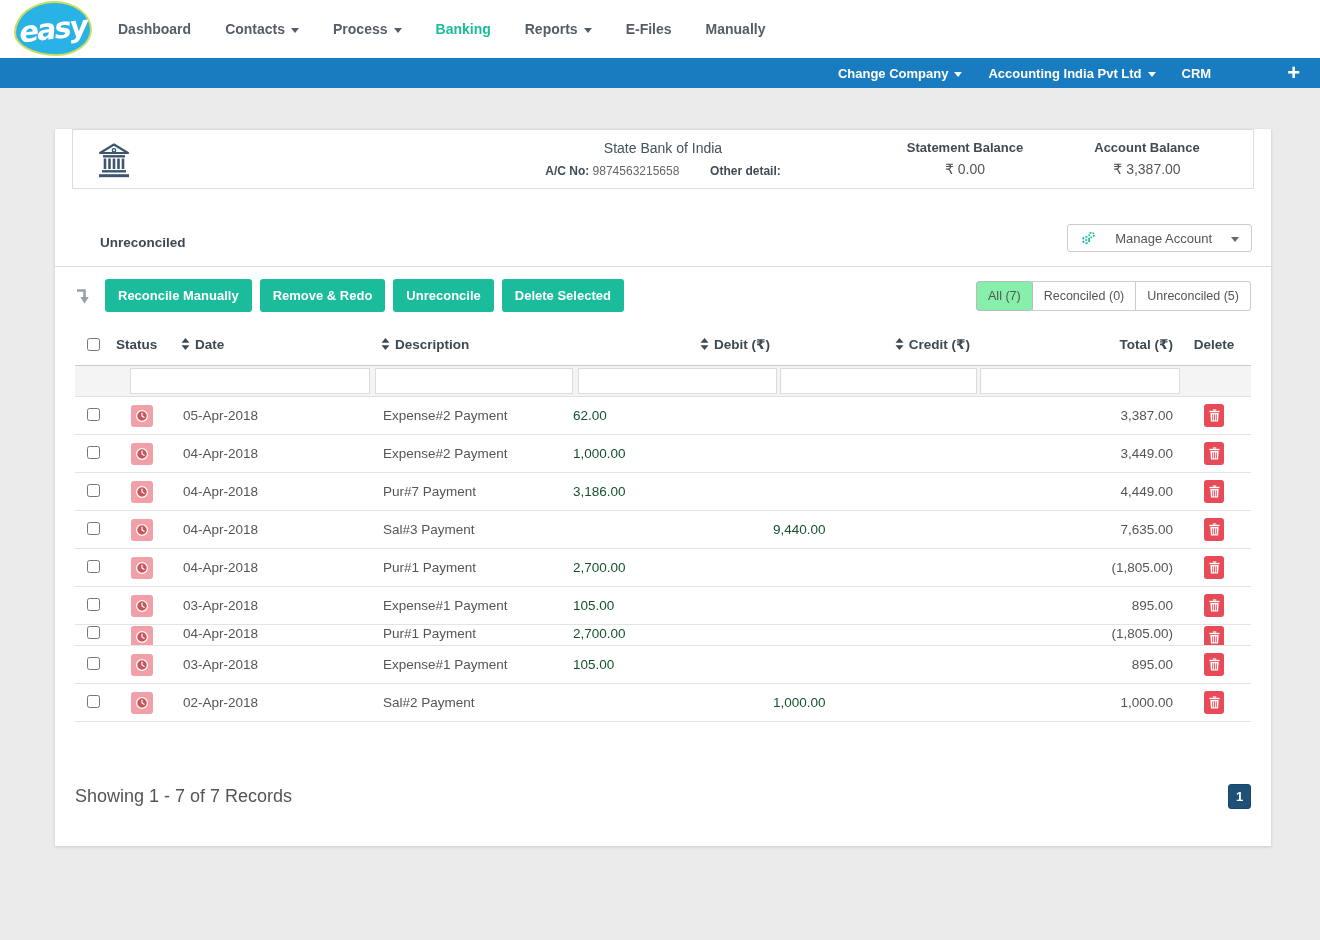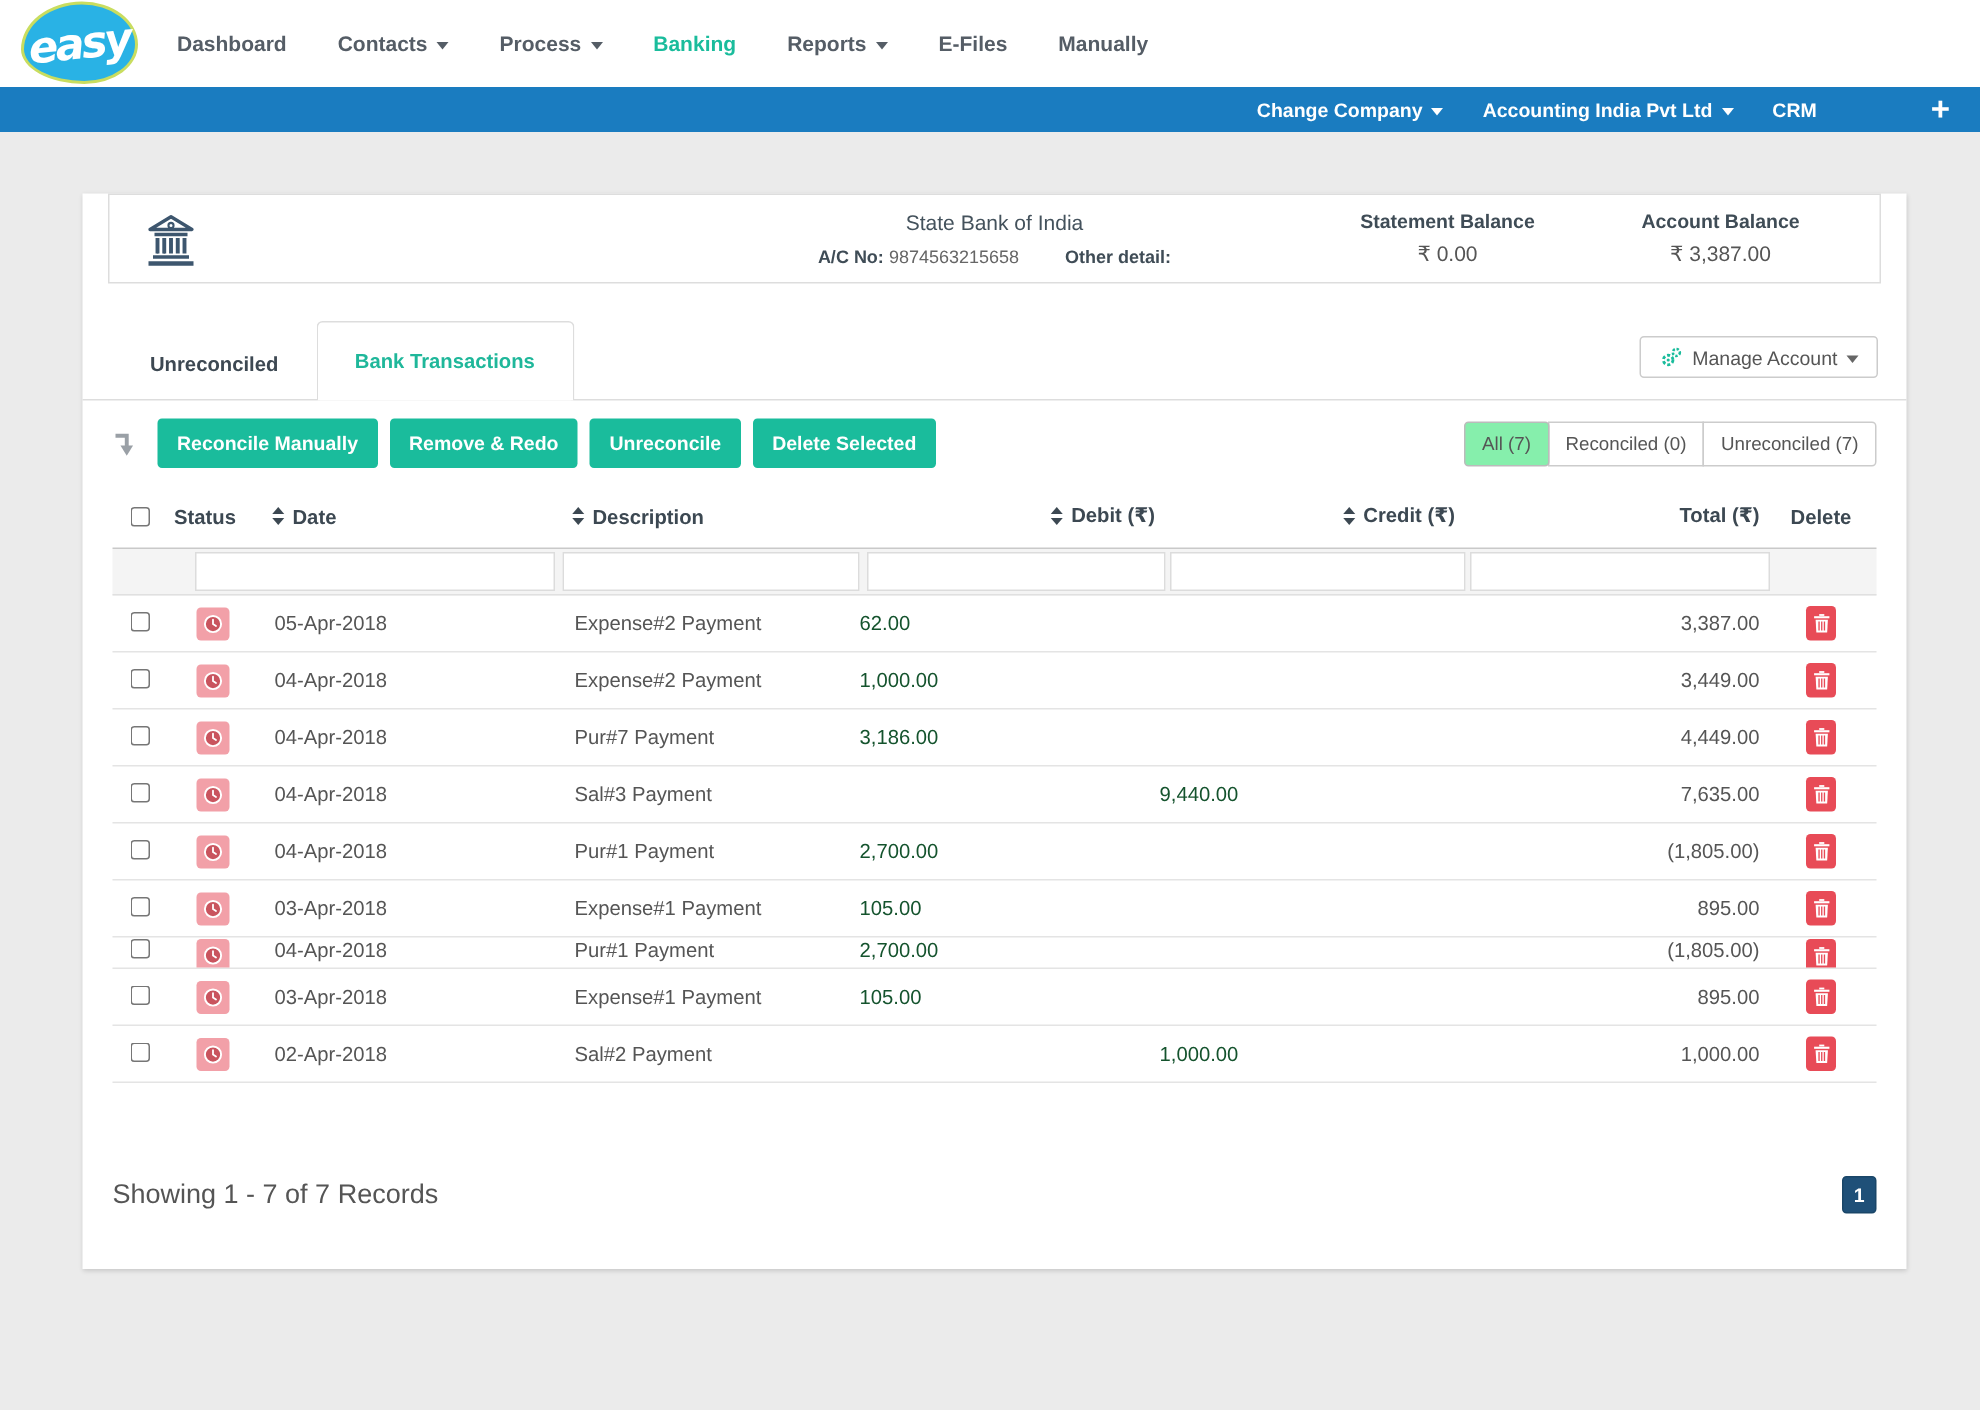--- a/index.html
+++ b/index.html
@@ -57,21 +57,21 @@
   
   .tabs-row { margin-top:25px; height:53px; border-bottom:1px solid #ddd; display:flex; align-items:flex-end; padding-left:20px; position:relative; }
   .tab { padding:16px 25px; font-size:13.5px; font-weight:bold; color:#3d4852; cursor:pointer;text-align:center; }
   .tab.active {
     background:#fff; border:1px solid #ddd; border-bottom:none; border-radius:4px 4px 0 0;
     color:#1fb79a; margin-bottom:-1px; padding:18px 25px 19px;
   }
   .manage-btn {
     position:absolute; right:19px; top:10px; height:28px; background:#fff;
     border:1px solid #ccc; border-radius:3px; padding:0 12px; font-size:13px; color:#555;
-    display:flex; align-items:center; gap:6px; cursor:pointer; font-family:inherit;
+    display:flex; align-items:center; gap:19px; cursor:pointer; font-family:inherit;
   }
   .manage-btn .caret { color:#666; }
 
   
   .toolbar { display:flex; align-items:center; padding:12px 20px 10px; }
   .leveldown { margin-right:13px; display:flex; }
   .btn-teal {
     background:#1abc9c; color:#fff; border:none; border-radius:3px; font-family:inherit;
     font-size:13px; font-weight:bold; padding:9px 13px; margin-right:8px; cursor:pointer;
   }
@@ -215,21 +215,20 @@
       <div class="bvalue">₹ 0.00</div>
     </div>
     <div class="balance acct">
       <div class="blabel">Account Balance</div>
       <div class="bvalue">₹ 3,387.00</div>
     </div>
   </div>
 
   <div class="tabs-row">
     <div class="tab">Unreconciled</div>
-    <div class="tab active">Bank Transactions</div>
     <button class="manage-btn">
       <span style="display:flex;">
         <svg width="16" height="15" viewBox="0 0 16 16">
           <circle cx="6" cy="9.6" r="3.4" fill="none" stroke="#1abc9c" stroke-width="2" stroke-dasharray="2.2 1.5"></circle>
           <circle cx="6" cy="9.6" r="1.1" fill="#1abc9c"></circle>
           <circle cx="11.8" cy="4.2" r="2.5" fill="none" stroke="#1abc9c" stroke-width="1.8" stroke-dasharray="1.7 1.2"></circle>
         </svg>
       </span>
       <span>Manage Account</span>
       <span class="caret"></span>
@@ -243,21 +242,21 @@
         <path d="M5.3 10 h8.4 L9.5 16.8 Z" fill="#9aa0a6"></path>
       </svg>
     </span>
     <button class="btn-teal">Reconcile Manually</button>
     <button class="btn-teal">Remove &amp; Redo</button>
     <button class="btn-teal">Unreconcile</button>
     <button class="btn-teal">Delete Selected</button>
     <div class="filter-group">
       <button class="filter-seg active">All (7)</button>
       <button class="filter-seg">Reconciled (0)</button>
-      <button class="filter-seg">Unreconciled (7)</button>
+      <button class="filter-seg">Unreconciled (5)</button>
     </div>
   </div>
 
   <div class="table">
     <div class="thead grid-cols">
       <div class="hcell h-cb">
           <input type="checkbox" style="">
         </div>
       <div class="hcell h-status">Status</div>
       <div class="hcell h-date">

